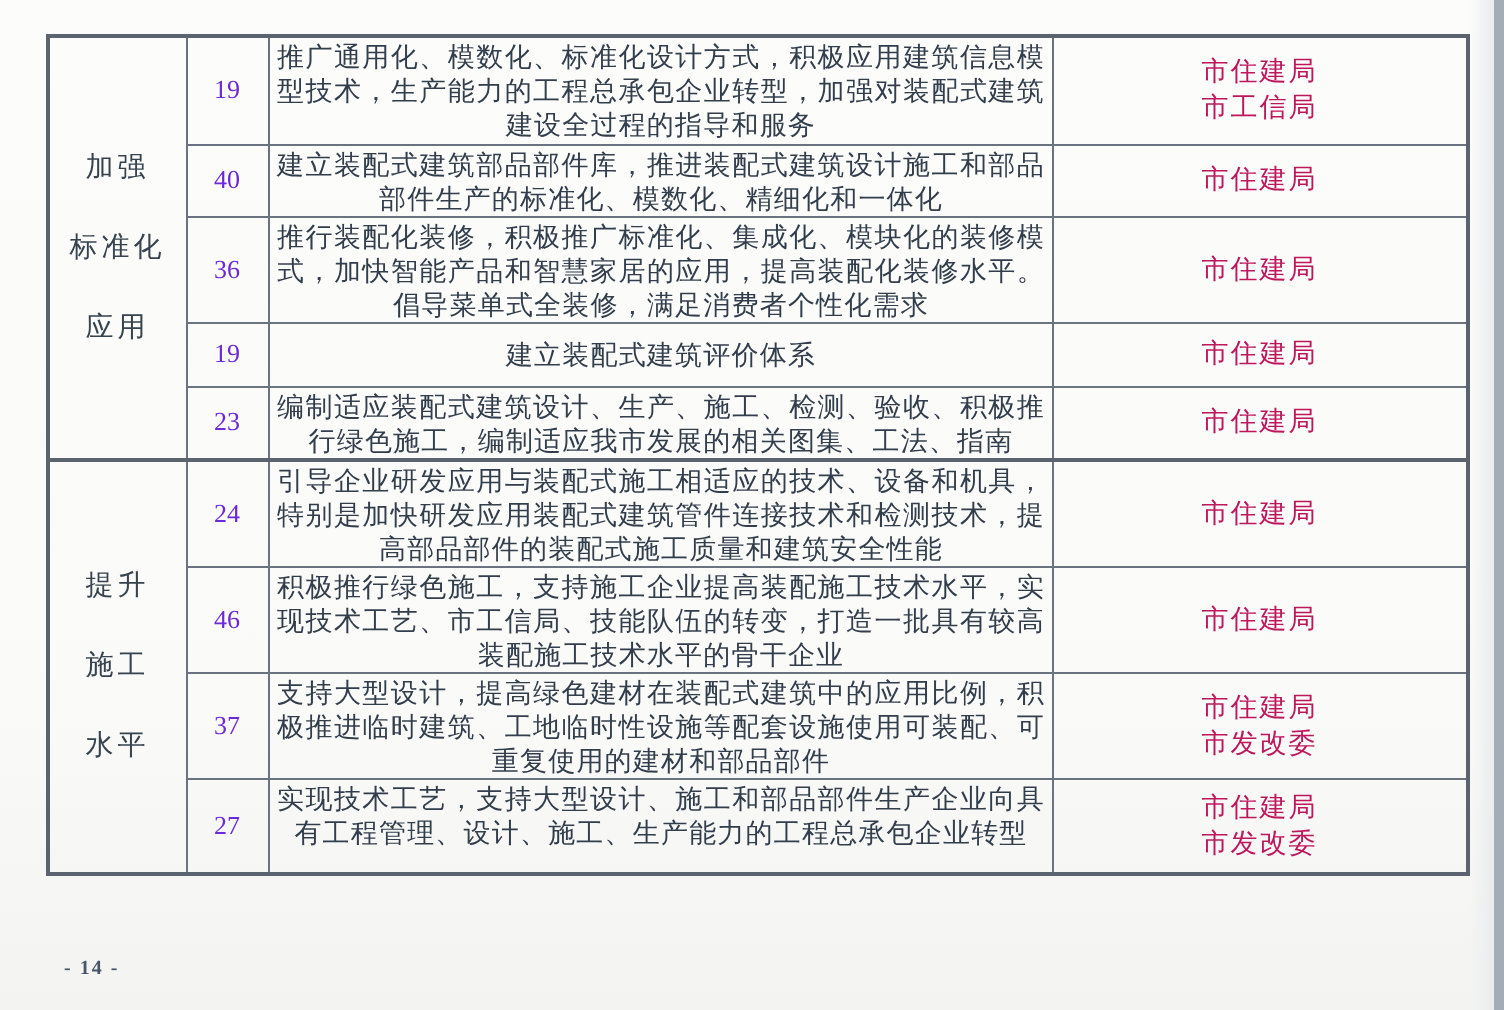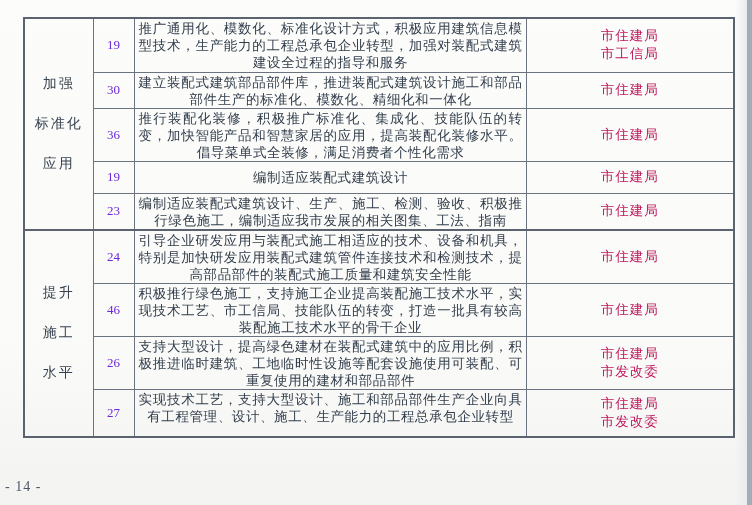--- a/index.html
+++ b/index.html
@@ -67,24 +67,25 @@
   td.dept {
     text-align: center;
     font-size: 13.5px;
     letter-spacing: 1px;
     line-height: 18px;
     color: #be185d;
   }
   .group-sep { border-top: 2px solid #5b636e; }
   .page-number {
     position: absolute;
-    left: 5px; top: 479px;
-    font-size: 14px;
+    left: 32px; top: 479px;
+    font-size: 10px;
     letter-spacing: 1px;
     color: #4a5668;
+    font-weight: bold;
   }
 </style>
 </head>
 <body>
 
 <div class="scan-sheet"></div>
 <div class="scan-edge-light"></div>
 <div class="scan-edge-dark"></div>
 
 <table class="doc-table">
@@ -105,36 +106,36 @@
         </div>
       </td>
       <td class="num">19</td>
       <td class="task">推广通用化、模数化、标准化设计方式，积极应用建筑信息模型技术，生产能力的工程总承包企业转型，加强对装配式建筑建设全过程的指导和服务</td>
       <td class="dept">
         <div>市住建局</div>
         <div>市工信局</div>
       </td>
     </tr>
     <tr style="height:35px">
-      <td class="num">30</td>
+      <td class="num">40</td>
       <td class="task">建立装配式建筑部品部件库，推进装配式建筑设计施工和部品部件生产的标准化、模数化、精细化和一体化</td>
       <td class="dept">
         <div>市住建局</div>
       </td>
     </tr>
     <tr style="height:53px">
       <td class="num">36</td>
-      <td class="task">推行装配化装修，积极推广标准化、集成化、技能队伍的转变，加快智能产品和智慧家居的应用，提高装配化装修水平。倡导菜单式全装修，满足消费者个性化需求</td>
+      <td class="task">推行装配化装修，积极推广标准化、集成化、模块化的装修模式，加快智能产品和智慧家居的应用，提高装配化装修水平。倡导菜单式全装修，满足消费者个性化需求</td>
       <td class="dept">
         <div>市住建局</div>
       </td>
     </tr>
     <tr style="height:32px">
       <td class="num">19</td>
-      <td class="task" style="vertical-align:middle">编制适应装配式建筑设计</td>
+      <td class="task" style="vertical-align:middle">建立装配式建筑评价体系</td>
       <td class="dept">
         <div>市住建局</div>
       </td>
     </tr>
     <tr style="height:36px">
       <td class="num">23</td>
       <td class="task">编制适应装配式建筑设计、生产、施工、检测、验收、积极推行绿色施工，编制适应我市发展的相关图集、工法、指南</td>
       <td class="dept">
         <div>市住建局</div>
       </td>
@@ -155,21 +156,21 @@
       </td>
     </tr>
     <tr style="height:51px">
       <td class="num">46</td>
       <td class="task">积极推行绿色施工，支持施工企业提高装配施工技术水平，实现技术工艺、市工信局、技能队伍的转变，打造一批具有较高装配施工技术水平的骨干企业</td>
       <td class="dept">
         <div>市住建局</div>
       </td>
     </tr>
     <tr style="height:50px">
-      <td class="num">26</td>
+      <td class="num">37</td>
       <td class="task">支持大型设计，提高绿色建材在装配式建筑中的应用比例，积极推进临时建筑、工地临时性设施等配套设施使用可装配、可重复使用的建材和部品部件</td>
       <td class="dept">
         <div>市住建局</div>
         <div>市发改委</div>
       </td>
     </tr>
     <tr style="height:48px">
       <td class="num">27</td>
       <td class="task">实现技术工艺，支持大型设计、施工和部品部件生产企业向具有工程管理、设计、施工、生产能力的工程总承包企业转型</td>
       <td class="dept">

